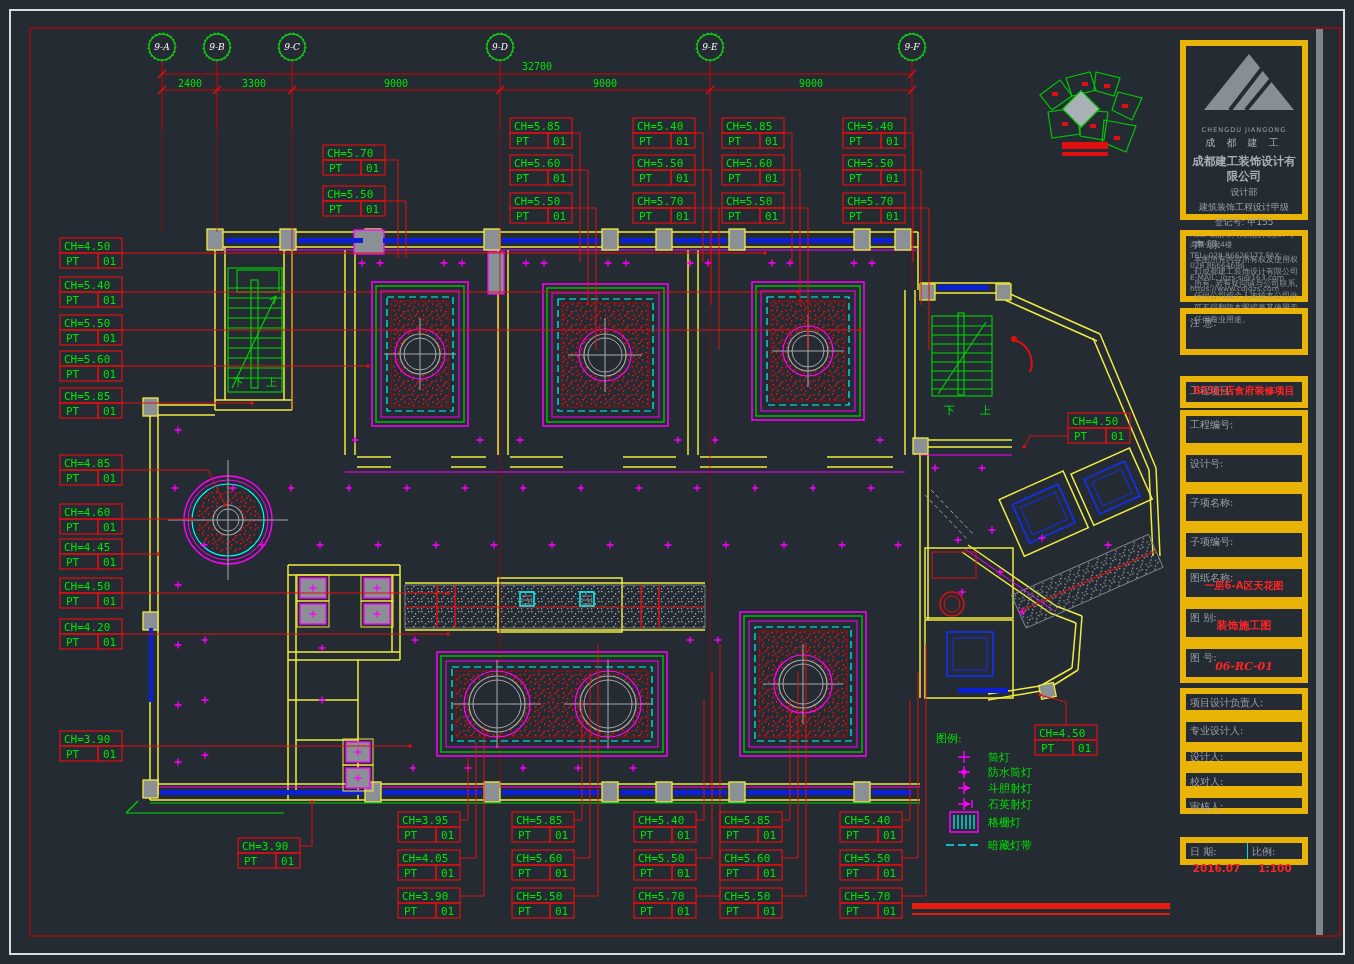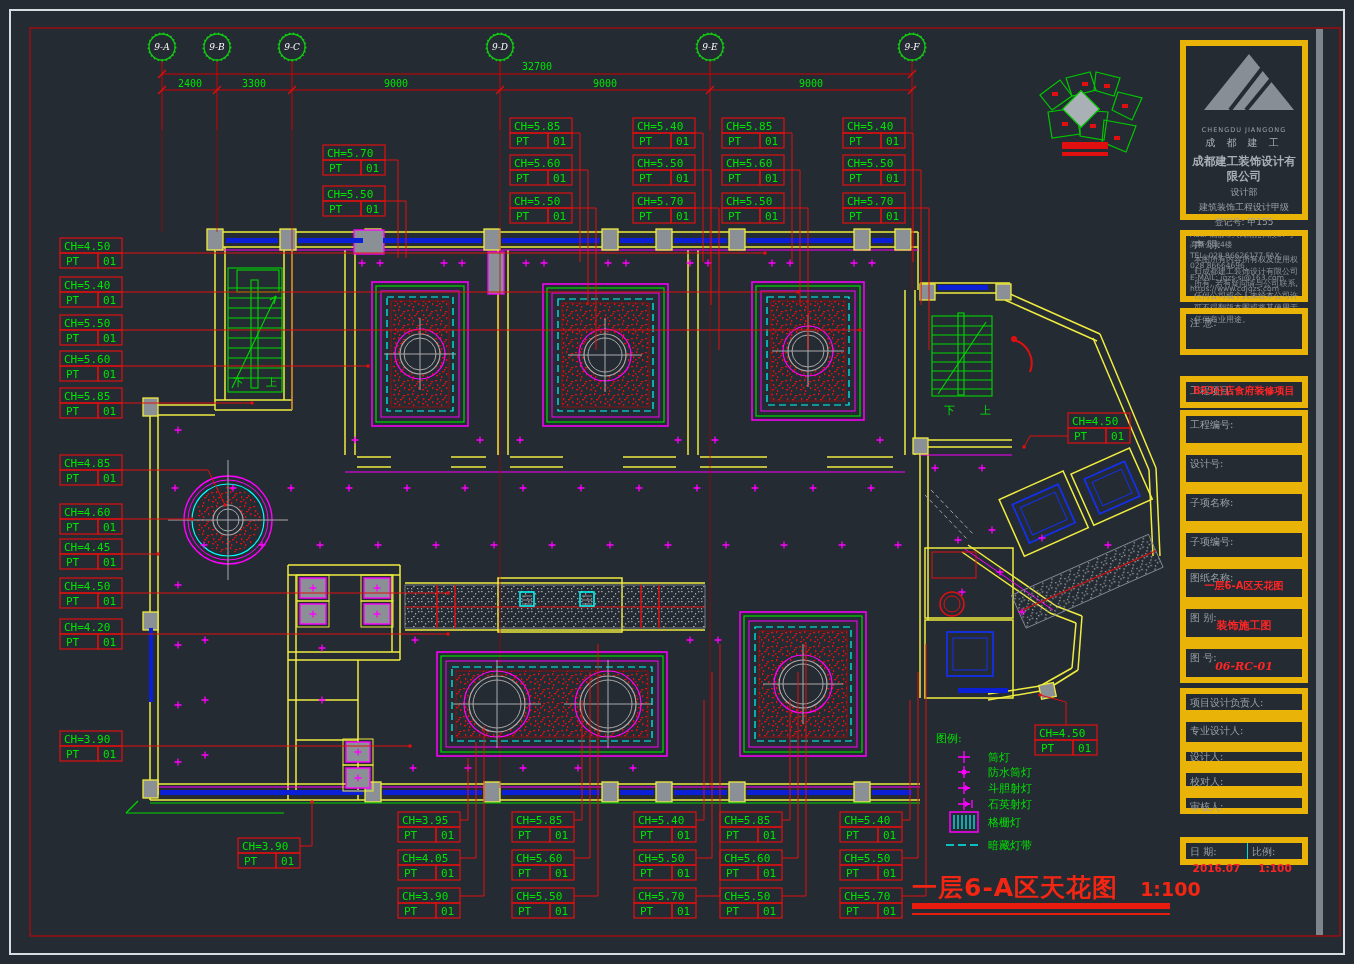--- a/index.html
+++ b/index.html
@@ -1005,23 +1005,20 @@
         <text x="988" y="849" class="cjk">暗藏灯带</text>
       </g>
   <g id="lyr-stairtxt">
         <text x="233" y="386" class="cjk">下</text>
         <text x="944" y="414" class="cjk">下</text>
         <text x="266" y="386" class="cjk">上</text>
         <text x="980" y="414" class="cjk">上</text>
       </g>
 </svg>
 
-  <div class="dwg-title">
-    <span>一层6-A区天花图</span><span class="sc">1:100</span>
-  </div>
   <div class="tbar1"></div>
   <div class="tbar2"></div>
 
   <div class="tb-box" style="top:40px;height:180px;">
     <svg width="118" height="74">
       <polygon points="59,6 14,62 104,62" fill="#878E95"></polygon>
       <line x1="74" y1="18" x2="40" y2="62" stroke="#242B33" stroke-width="4"></line>
       <line x1="84" y1="28" x2="56" y2="62" stroke="#242B33" stroke-width="4"></line>
     </svg>
     <span class="logo-sub" style="font-size:6.5px;letter-spacing:1px;">CHENGDU JIANGONG</span>

